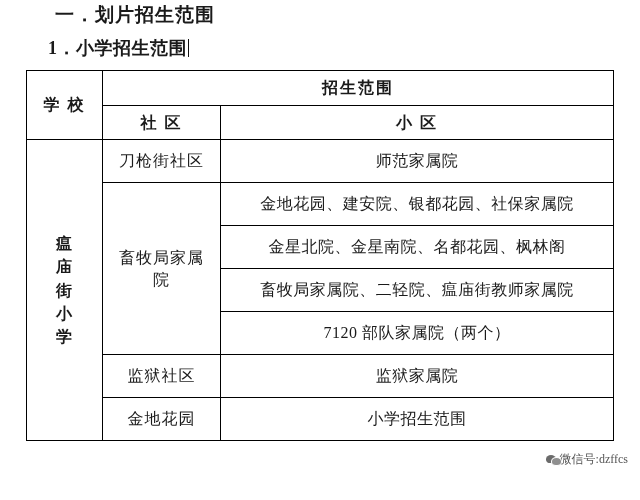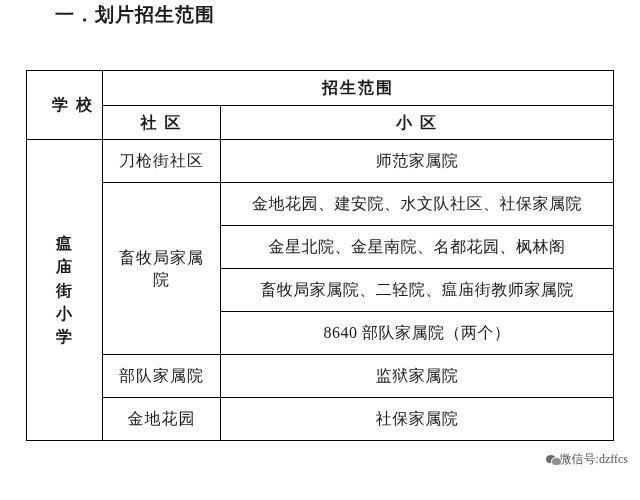--- a/index.html
+++ b/index.html
@@ -63,21 +63,21 @@
     vertical-align: middle;
     line-height: 1.35;
   }
   .c-head {
     text-align: center;
     font-weight: bold;
     font-size: 17px;
     letter-spacing: 2px;
   }
   .c-school {
-    text-align: right;
+    text-align: center;
     font-weight: bold;
     font-size: 17px;
     letter-spacing: 2px;
     width: 76px;
   }
   .vert-school {
     text-align: center;
     font-weight: bold;
     font-size: 17px;
     width: 76px;
@@ -140,20 +140,21 @@
     border: 1px solid #fff;
   }
 </style>
 </head>
 <body>
 
 <div class="page">
 
   <div class="heading-1">一．划片招生范围</div>
 
+  <div class="heading-2"><span>1．小学招生范围</span><span class="caret"></span></div>
 
   <table class="schedule">
     <colgroup>
       <col style="width:76px">
       <col style="width:118px">
       <col>
     </colgroup>
     <tbody>
       <tr>
         <td rowspan="2" class="c-school">学 校</td>
@@ -167,40 +168,40 @@
       <tr class="row-tall">
         <td rowspan="7" class="vert-school">
           <span class="vert-inner">瘟<br>庙<br>街<br>小<br>学</span>
         </td>
         <td class="c-community">刀枪街社区</td>
         <td class="c-xiaoqu">师范家属院</td>
       </tr>
 
       <tr class="row-tall">
         <td rowspan="4" class="c-community">畜牧局家属院</td>
-        <td class="c-xiaoqu">金地花园、建安院、水文队社区、社保家属院</td>
+        <td class="c-xiaoqu">金地花园、建安院、银都花园、社保家属院</td>
       </tr>
       <tr class="row-tall">
         <td class="c-xiaoqu">金星北院、金星南院、名都花园、枫林阁</td>
       </tr>
       <tr class="row-tall">
         <td class="c-xiaoqu">畜牧局家属院、二轻院、瘟庙街教师家属院</td>
       </tr>
       <tr class="row-tall">
-        <td class="c-xiaoqu">8640 部队家属院（两个）</td>
-      </tr>
-
-      <tr class="row-tall">
-        <td class="c-community">部队家属院</td>
+        <td class="c-xiaoqu">7120 部队家属院（两个）</td>
+      </tr>
+
+      <tr class="row-tall">
+        <td class="c-community">监狱社区</td>
         <td class="c-xiaoqu">监狱家属院</td>
       </tr>
 
       <tr class="row-tall">
         <td class="c-community">金地花园</td>
-        <td class="c-xiaoqu">社保家属院</td>
+        <td class="c-xiaoqu">小学招生范围</td>
       </tr>
     </tbody>
   </table>
 
   <div class="watermark">
     <span class="wm-icon">
       <span class="b1"></span>
         <span class="b2"></span>
     </span>
     <span>微信号:dzffcs</span>

